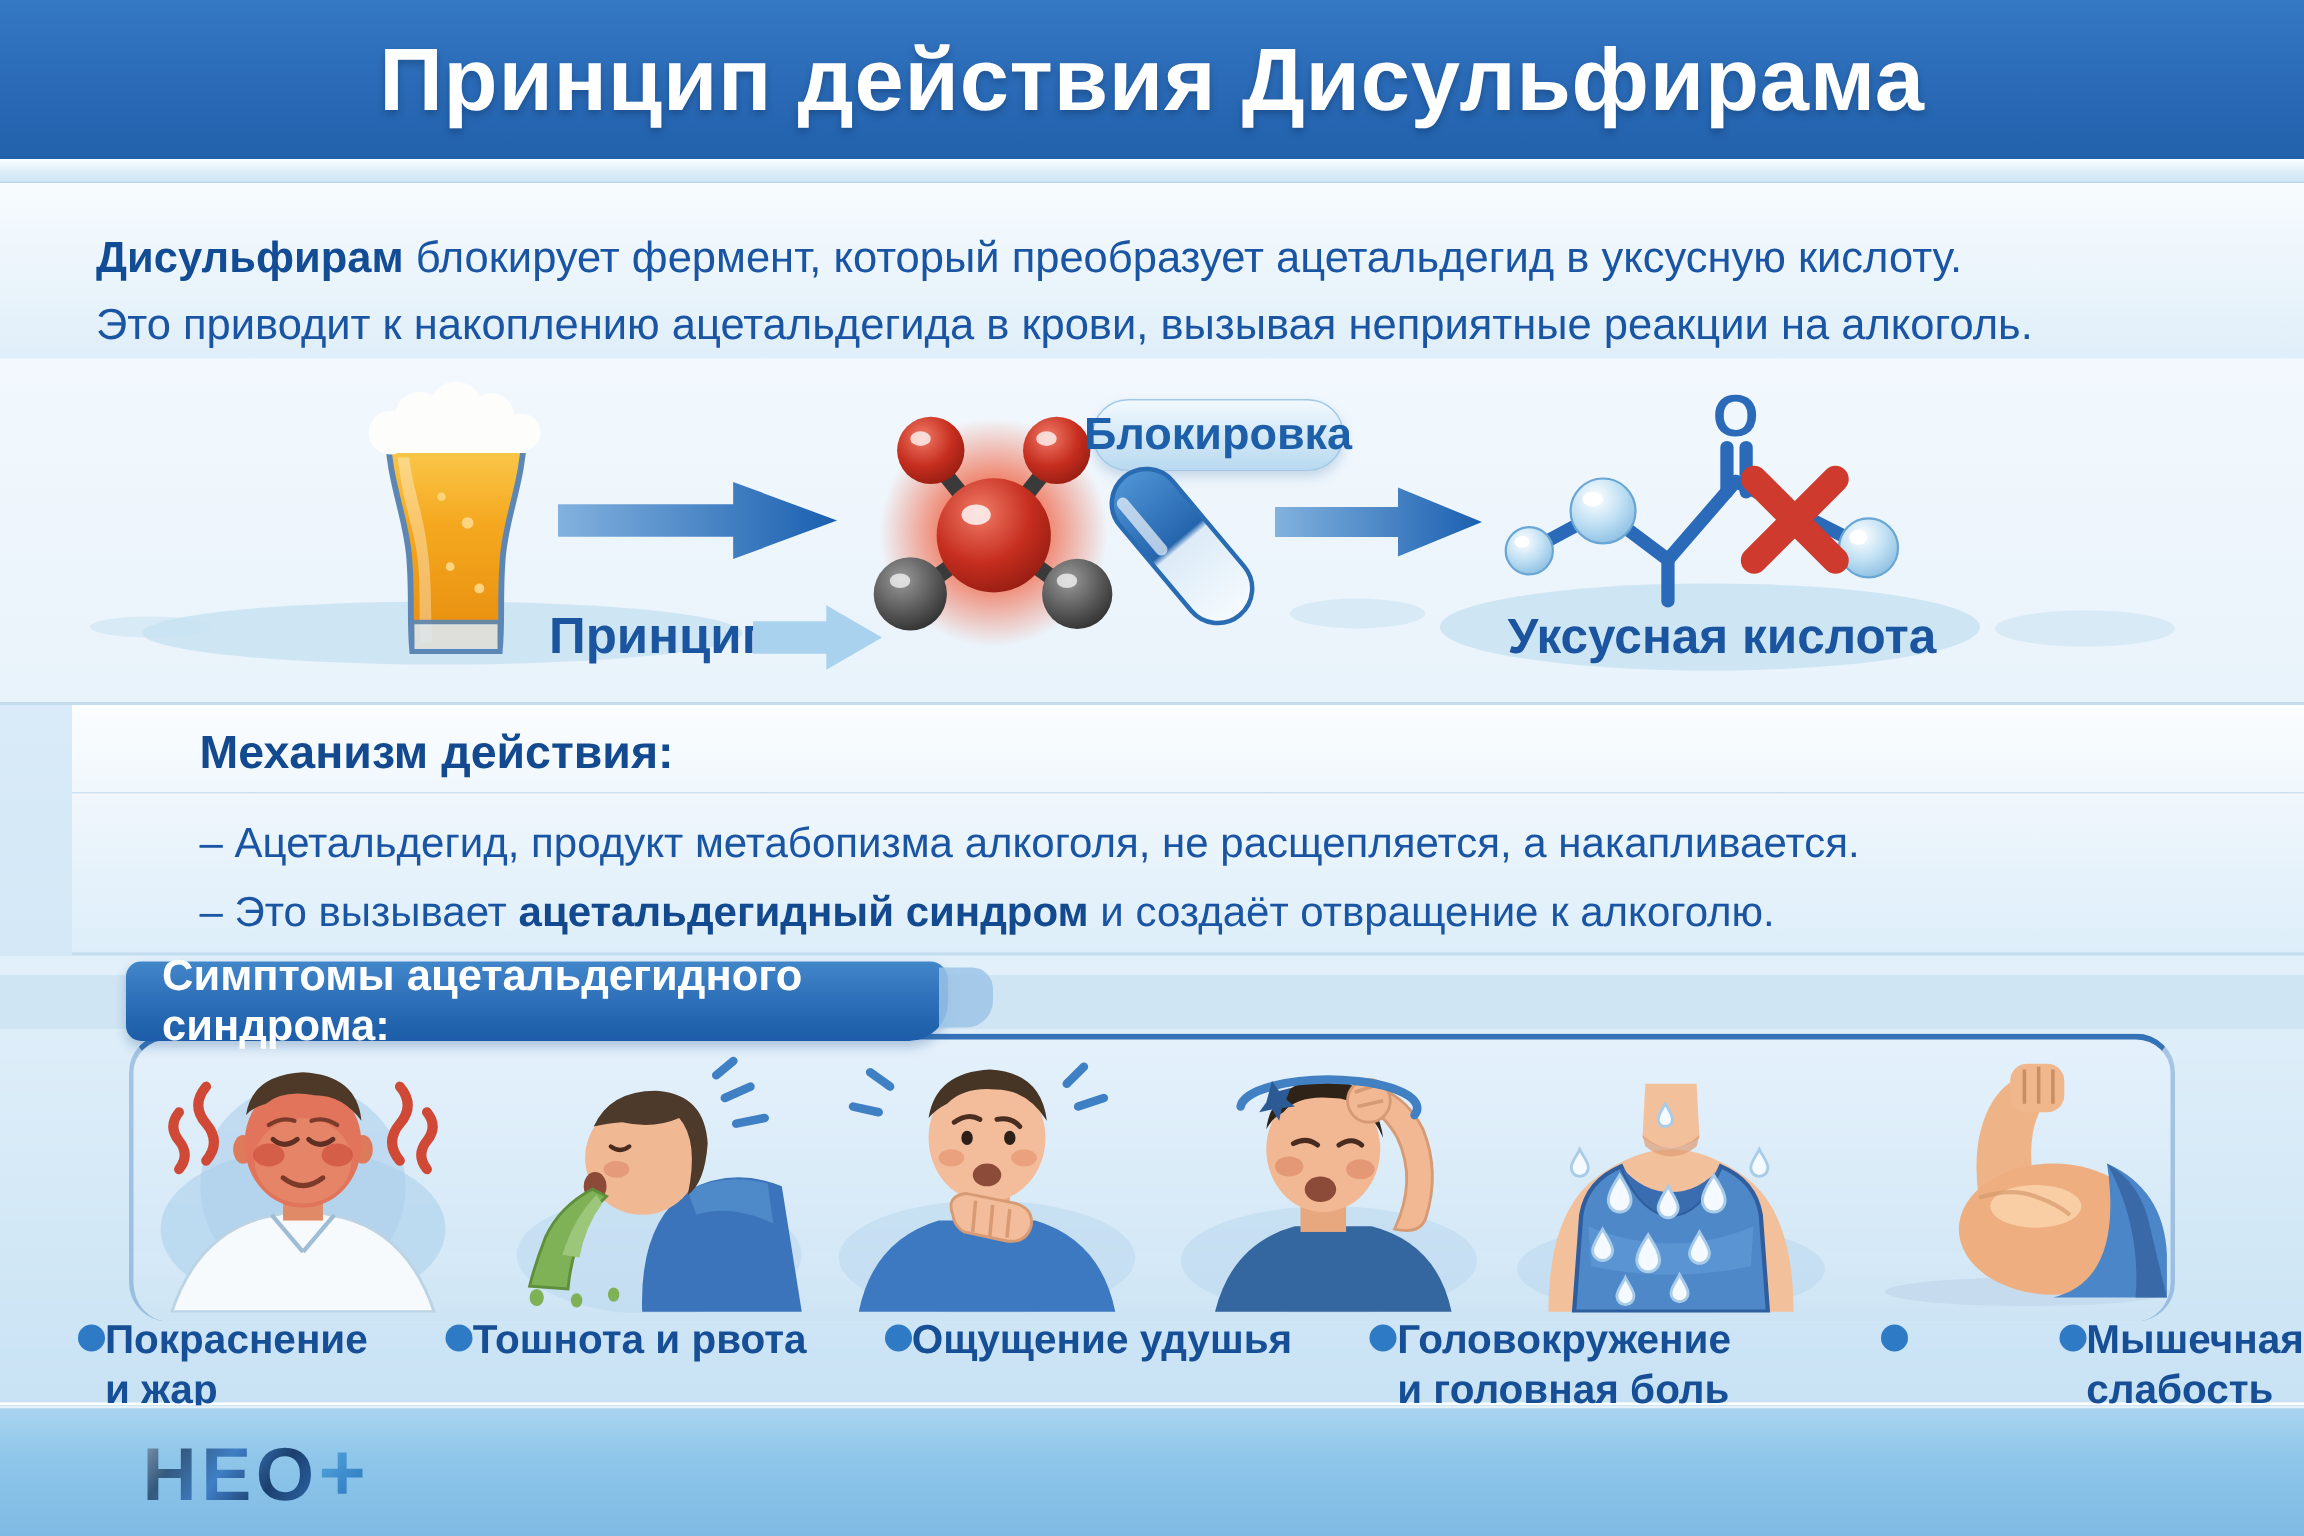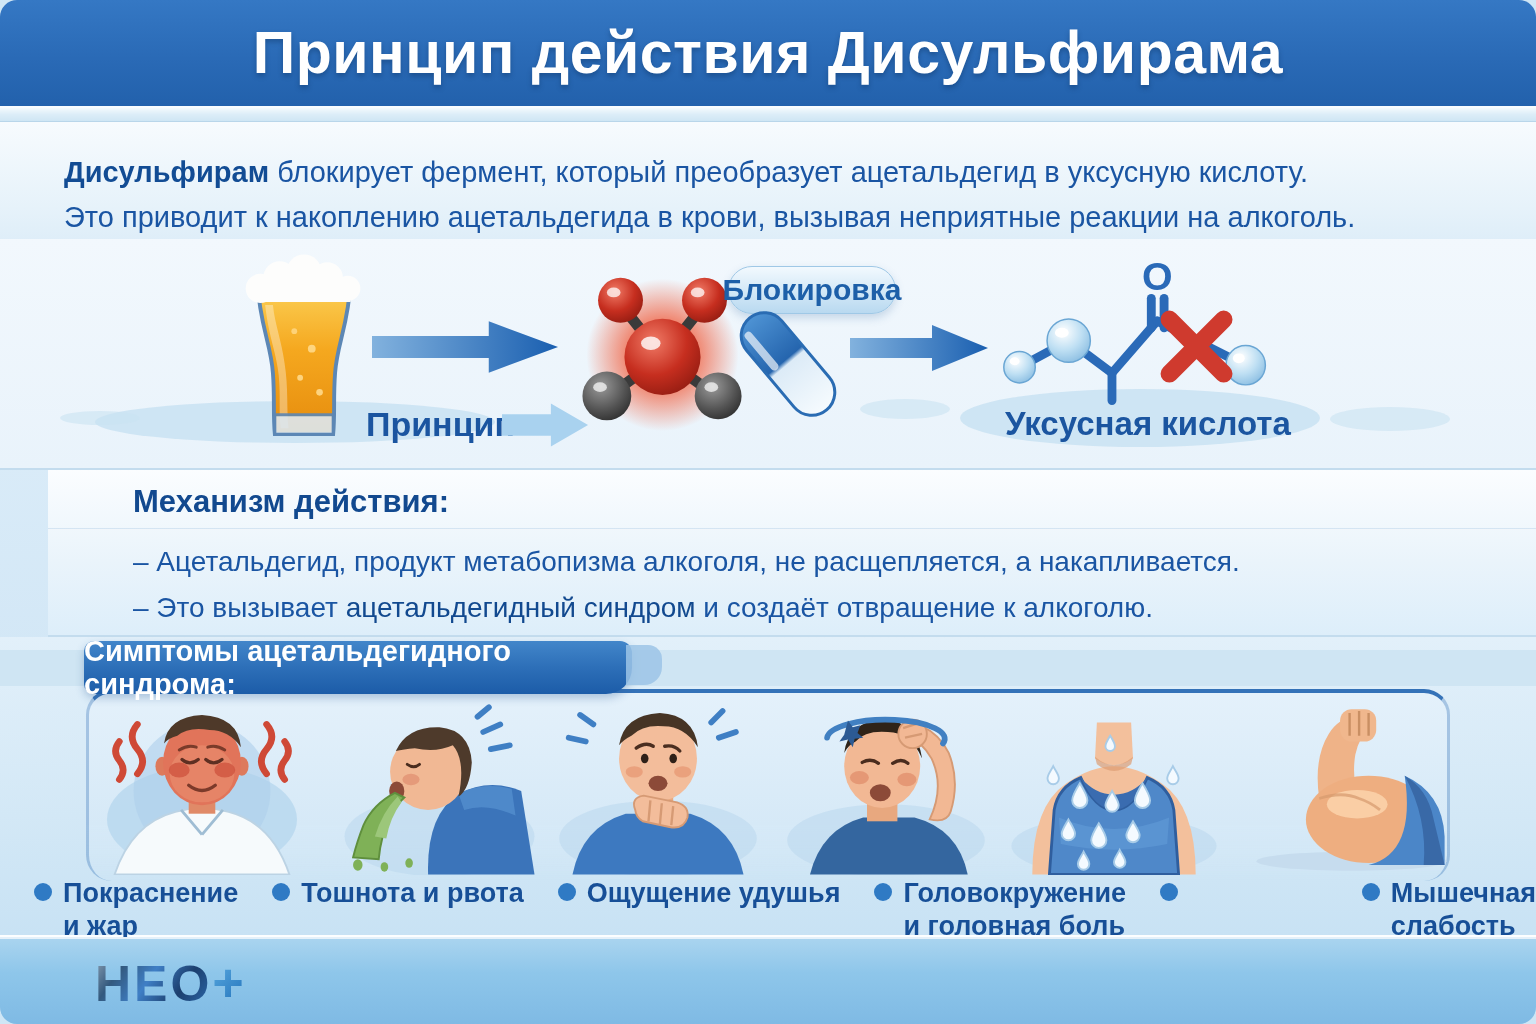--- a/index.html
+++ b/index.html
@@ -1,18 +1,18 @@
 <!DOCTYPE html>
 <html><head>
 <meta charset="utf-8">
 <style>
   * { margin:0; padding:0; box-sizing:border-box; }
   body { font-family:"Liberation Sans","DejaVu Sans",sans-serif; background:#cfe6f5; }
   .page { position:relative; width:1536px; height:1024px; overflow:hidden;
-          background:linear-gradient(180deg,#e9f4fb 0%,#d9ebf8 45%,#cfe5f5 75%,#bedcf0 100%);border-radius:17px; }
+          background:linear-gradient(180deg,#e9f4fb 0%,#d9ebf8 45%,#cfe5f5 75%,#bedcf0 100%); }
 
   
   .header { position:absolute; left:0; top:0; width:100%; height:106px;
             background:linear-gradient(180deg,#3578c4 0%,#2a6ab6 55%,#2261ac 100%);
             display:flex; align-items:center; justify-content:center; }
   .header h1 { color:#ffffff; font-size:59px; font-weight:700; letter-spacing:0.5px;
                text-shadow:0 3px 5px rgba(10,40,80,.35); }
   .header-strip { position:absolute; left:0; top:106px; width:100%; height:16px;
             background:linear-gradient(180deg,#f3fafd 0%,#dcedf8 50%,#cfe6f4 100%);
             border-top:2px solid rgba(255,255,255,.85); border-bottom:1px solid #b9d6ea; }
@@ -58,44 +58,44 @@
   
   .mechanism { position:absolute; left:0; top:470px; width:100%; height:167px;
                background:linear-gradient(180deg,#fbfdff 0%,#eaf4fb 55%,#ddeefa 100%);
                border-bottom:2px solid #c3dcee;margin-left:48px; }
   .mechanism h2 { position:absolute; left:85px; top:14px; color:#12498f;
                   font-size:31px; font-weight:800; }
   .mech-line { position:absolute; left:0; top:58px; width:100%; height:2px;
                background:linear-gradient(180deg,#c6dcee,#ffffff); }
   .bullet { position:absolute; left:85px; color:#1a55a3; font-size:28px; }
   .bl1 { top:76px; } .bl2 { top:122px; }
-  .bullet .b { font-weight:400; color:#12498f; }
+  .bullet .b { font-weight:700; color:#12498f; }
 
   
   .symptoms { position:absolute; left:0; top:637px; width:100%; height:300px;
               background:linear-gradient(180deg,#e2f0fa 0%,#d3e8f6 60%,#c8e2f4 100%);
               border-bottom:2px solid rgba(255,255,255,.9); }
   .ribbon-band { position:absolute; left:0; top:13px; width:100%; height:36px;
               background:#cde3f2; opacity:.9; }
   .ribbon { position:absolute; left:84px; top:4px; width:548px; height:53px;
         background:linear-gradient(180deg,#4286ca 0%,#2d6fb8 50%,#1c5ca8 100%);
         border-radius:10px 12px 26px 10px; box-shadow:0 4px 8px rgba(40,90,150,.3);
-        display:flex; align-items:center; 
+        display:flex; align-items:center; padding-left:24px;
         color:#ffffff; font-size:29px; font-weight:800; }
   .ribbon-tail { position:absolute; left:626px; top:8px; width:36px; height:40px;
         background:#9cc4e6; border-radius:0 14px 18px 0; opacity:.85; }
   .illu-panel { position:absolute; left:86px; top:52px; width:1364px; height:192px;
         border-radius:26px; border-top:4px solid #3472b8;
         border-left:3px solid rgba(52,114,184,.35); border-right:3px solid rgba(52,114,184,.35);
         background:linear-gradient(180deg,#e4f1fb 0%,#d6e9f7 70%,rgba(214,233,247,0) 100%); }
   .illu-row { position:absolute; left:88px; top:58px; width:1360px; height:180px;
               display:flex; }
   .illu { flex:1; display:flex; align-items:flex-end; justify-content:center; }
   .labels-row { position:absolute; left:0px; top:240px; width:1536px; display:flex; }
-  .lab { flex:1; display:flex; gap:11px; padding-left:34px; }
+  .lab { flex:1; display:flex; padding-left:52px;justify-content:center; }
   .dot { width:18px; height:18px; border-radius:50%; background:#2f7ac4; margin-top:6px; flex:none; }
   .lab-text { color:#174f97; font-size:27px; font-weight:700; line-height:1.22; }
   .lab-text span { display:block; white-space:nowrap; }
 
   
   .footer { position:absolute; left:0; top:937px; width:100%; height:87px;
             background:linear-gradient(180deg,#a9d4ef 0%,#8ec6ea 40%,#7fbae4 100%);
             border-top:2px solid rgba(255,255,255,.8); }
   .logo { position:absolute; left:95px; top:12px; font-weight:800; letter-spacing:3px; }
   .logo-neo { font-size:50px;

